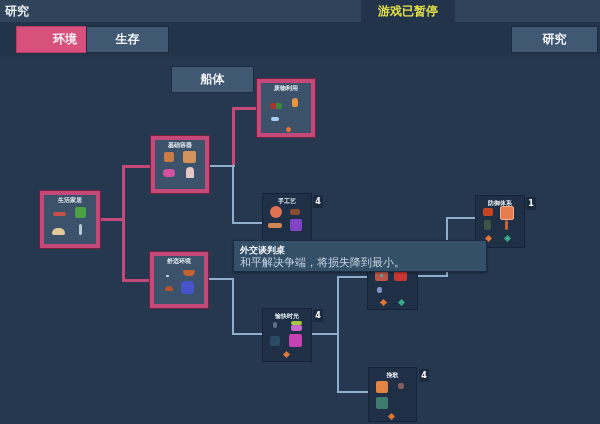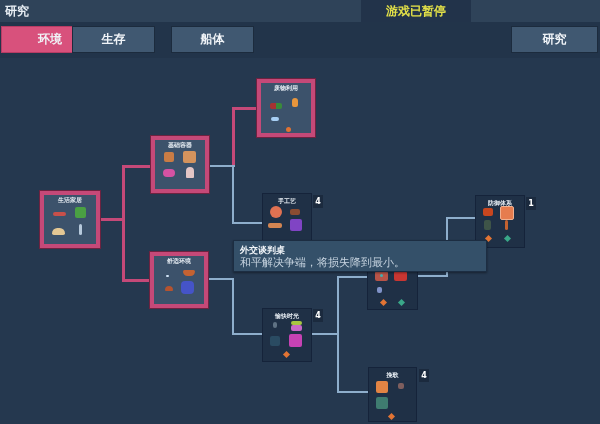--- a/index.html
+++ b/index.html
@@ -2,21 +2,21 @@
 <html><head>
 <meta charset="utf-8">
 <style>
   html,body{margin:0;padding:0;background:#24374e;}
   body{width:600px;height:424px;overflow:hidden;position:relative;font-family:"DejaVu Sans","Liberation Sans",sans-serif;}
   .abs{position:absolute;}
   #screen{position:absolute;left:0;top:0;width:600px;height:424px;background:#25384f;}
   
   #topbar{left:0;top:0;width:600px;height:22px;background:#2f4359;}
   #app-title{left:5px;top:3px;color:#e8eef4;font-size:12px;font-weight:bold;line-height:16px;}
-  #paused{left:361px;top:0;width:110px;height:22px;background:#22334a;color:#e2e048;font-size:12px;font-weight:bold;text-align:center;line-height:22px;}
+  #paused{left:361px;top:0;width:94px;height:22px;background:#22334a;color:#e2e048;font-size:12px;font-weight:bold;text-align:center;line-height:22px;}
   #tabstrip{left:0;top:22px;width:600px;height:36px;background:#22344a;}
   .tab{position:absolute;top:26px;height:27px;background:#405871;border:1px solid #1c2b3d;box-sizing:border-box;color:#f0f4f8;font-size:12px;font-weight:bold;text-align:center;line-height:25px;}
   .tab.active{background:#d8517c;border-color:#b73c64;}
   
   .line{position:absolute;}
   .pink{background:#c54978;}
   .blue{background:#8eaecc;}
   .node{position:absolute;box-sizing:border-box;}
   .node.done{background:#3c526b;border:4px solid #c54978;box-shadow:0 0 0 1px #6e2240;}
   .node.locked{background:#1f3046;border:1px solid #15233a;}
@@ -32,23 +32,23 @@
 </head>
 <body>
 
 <div id="screen">
 
   <div id="topbar" class="abs"></div>
   <div id="app-title" class="abs">研究</div>
   <div id="paused" class="abs">游戏已暂停</div>
 
   <div id="tabstrip" class="abs"></div>
-  <div class="tab active" style="left:1px;width:98px;">环境</div>
-  <div class="tab" style="left:72px;width:83px;">生存</div>
-  <div class="tab" style="left:171px;width:83px;">船体</div>
+  <div class="tab active" style="left:16px;width:98px;">环境</div>
+  <div class="tab" style="left:86px;width:83px;">生存</div>
+  <div class="tab" style="left:171px;width:83px;margin-top:40px;">船体</div>
   <div class="tab" style="left:511px;width:87px;">研究</div>
 
   <div>
     <div class="line pink" style="left:100px;top:218px;width:25px;height:3px;"></div>
     <div class="line pink" style="left:122px;top:165px;width:3px;height:117px;"></div>
     <div class="line pink" style="left:122px;top:165px;width:30px;height:3px;"></div>
     <div class="line pink" style="left:122px;top:279px;width:30px;height:3px;"></div>
     <div class="line pink" style="left:232px;top:107px;width:3px;height:60px;"></div>
     <div class="line pink" style="left:232px;top:107px;width:26px;height:3px;"></div>
 

